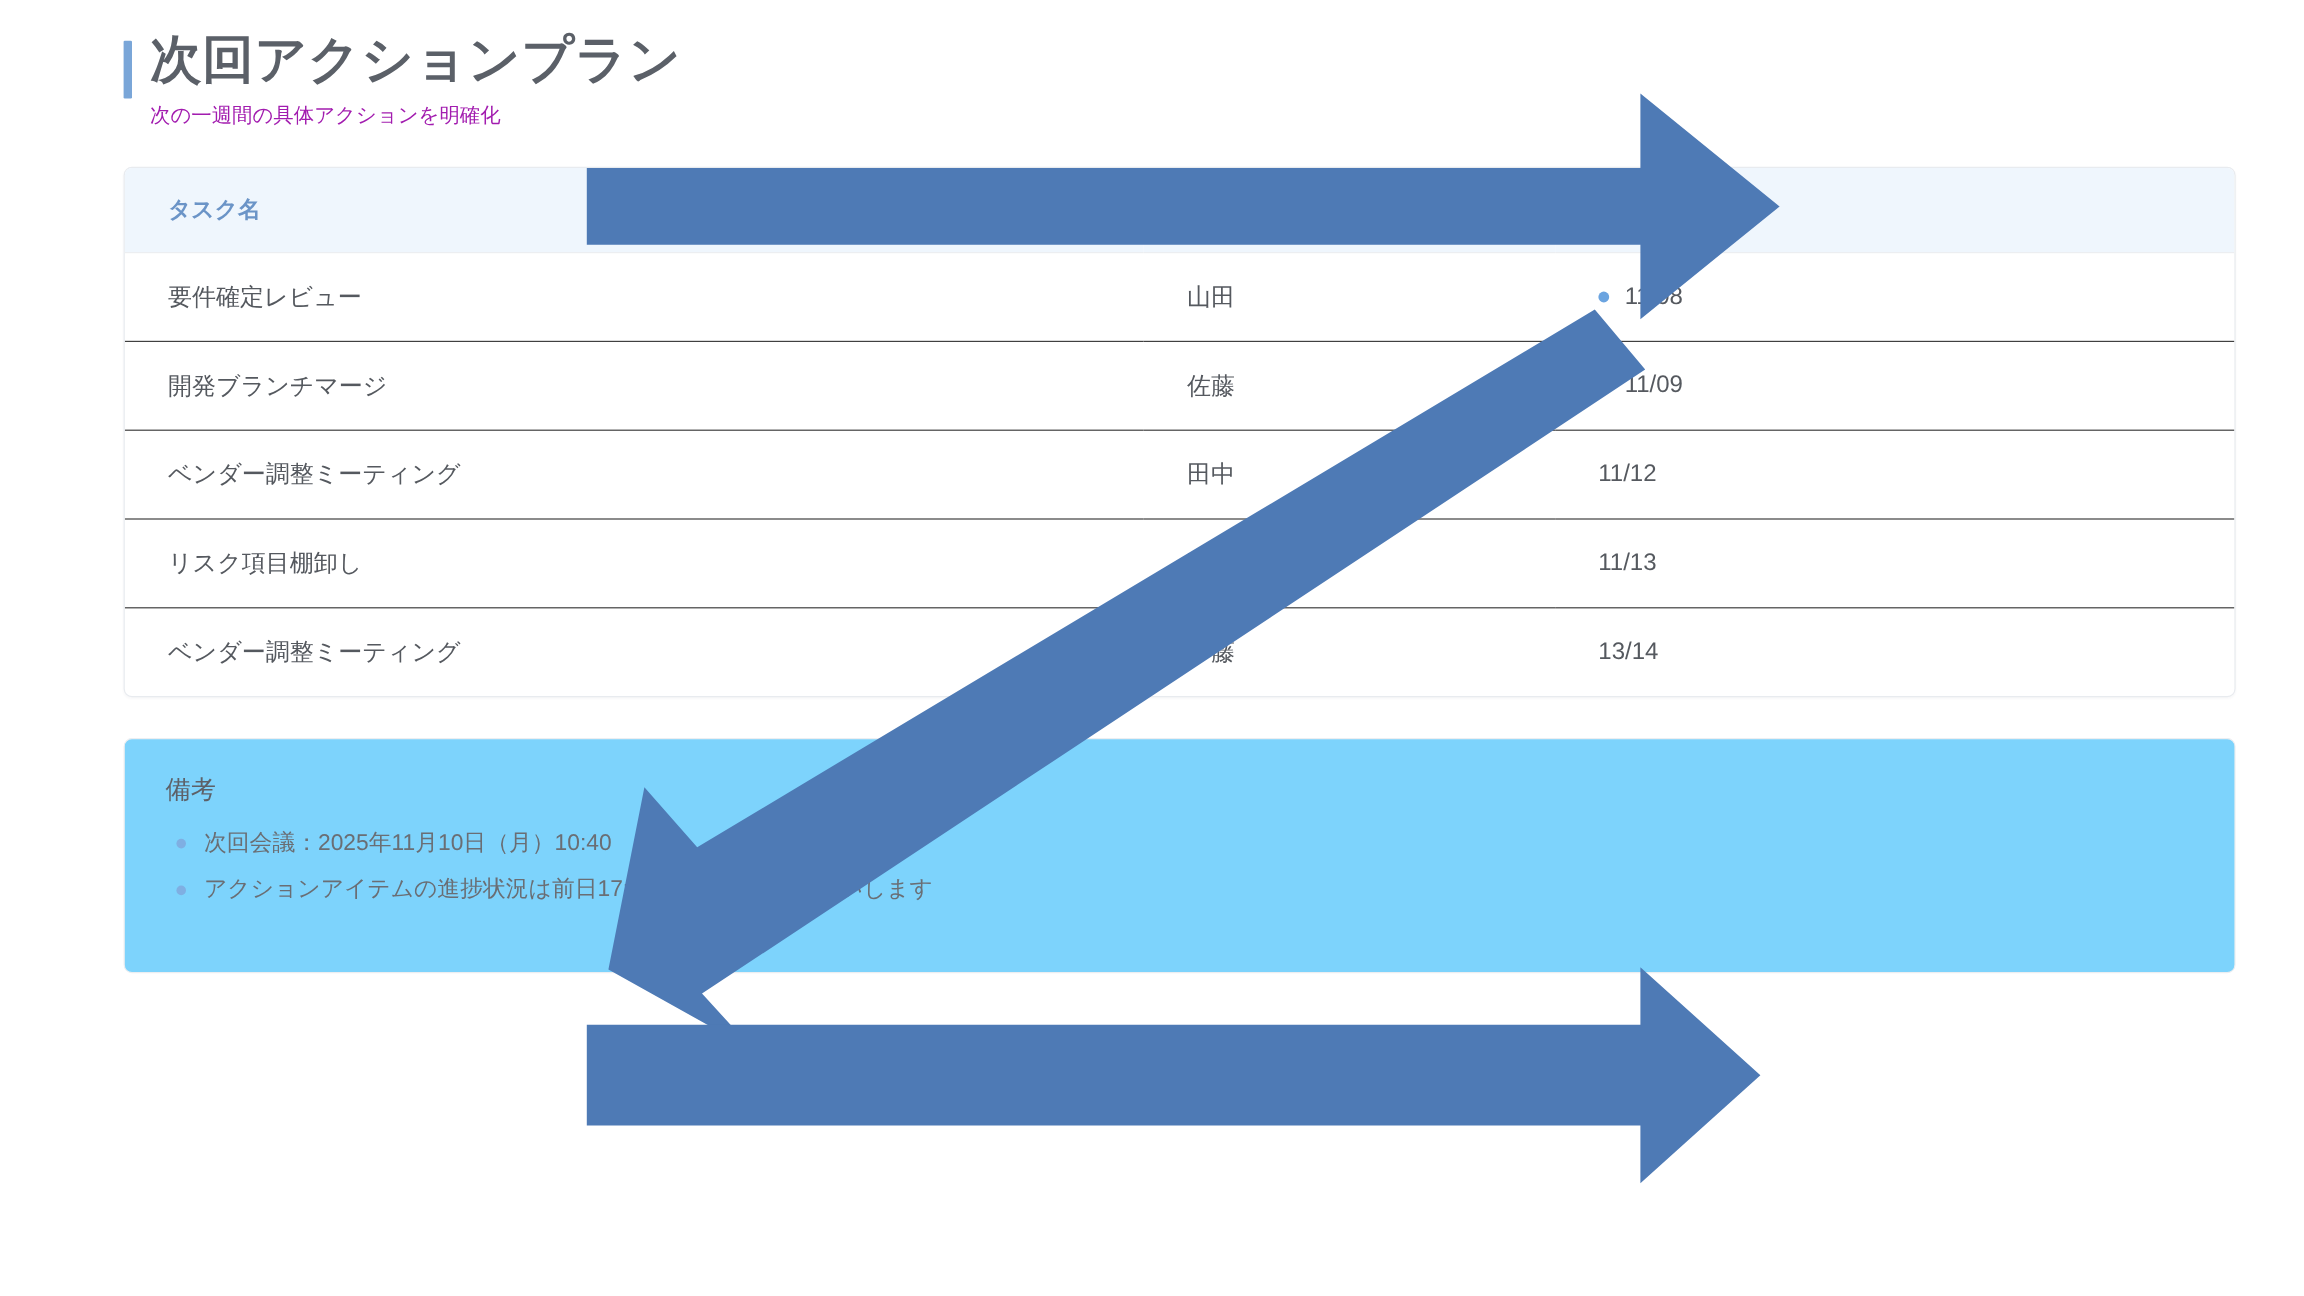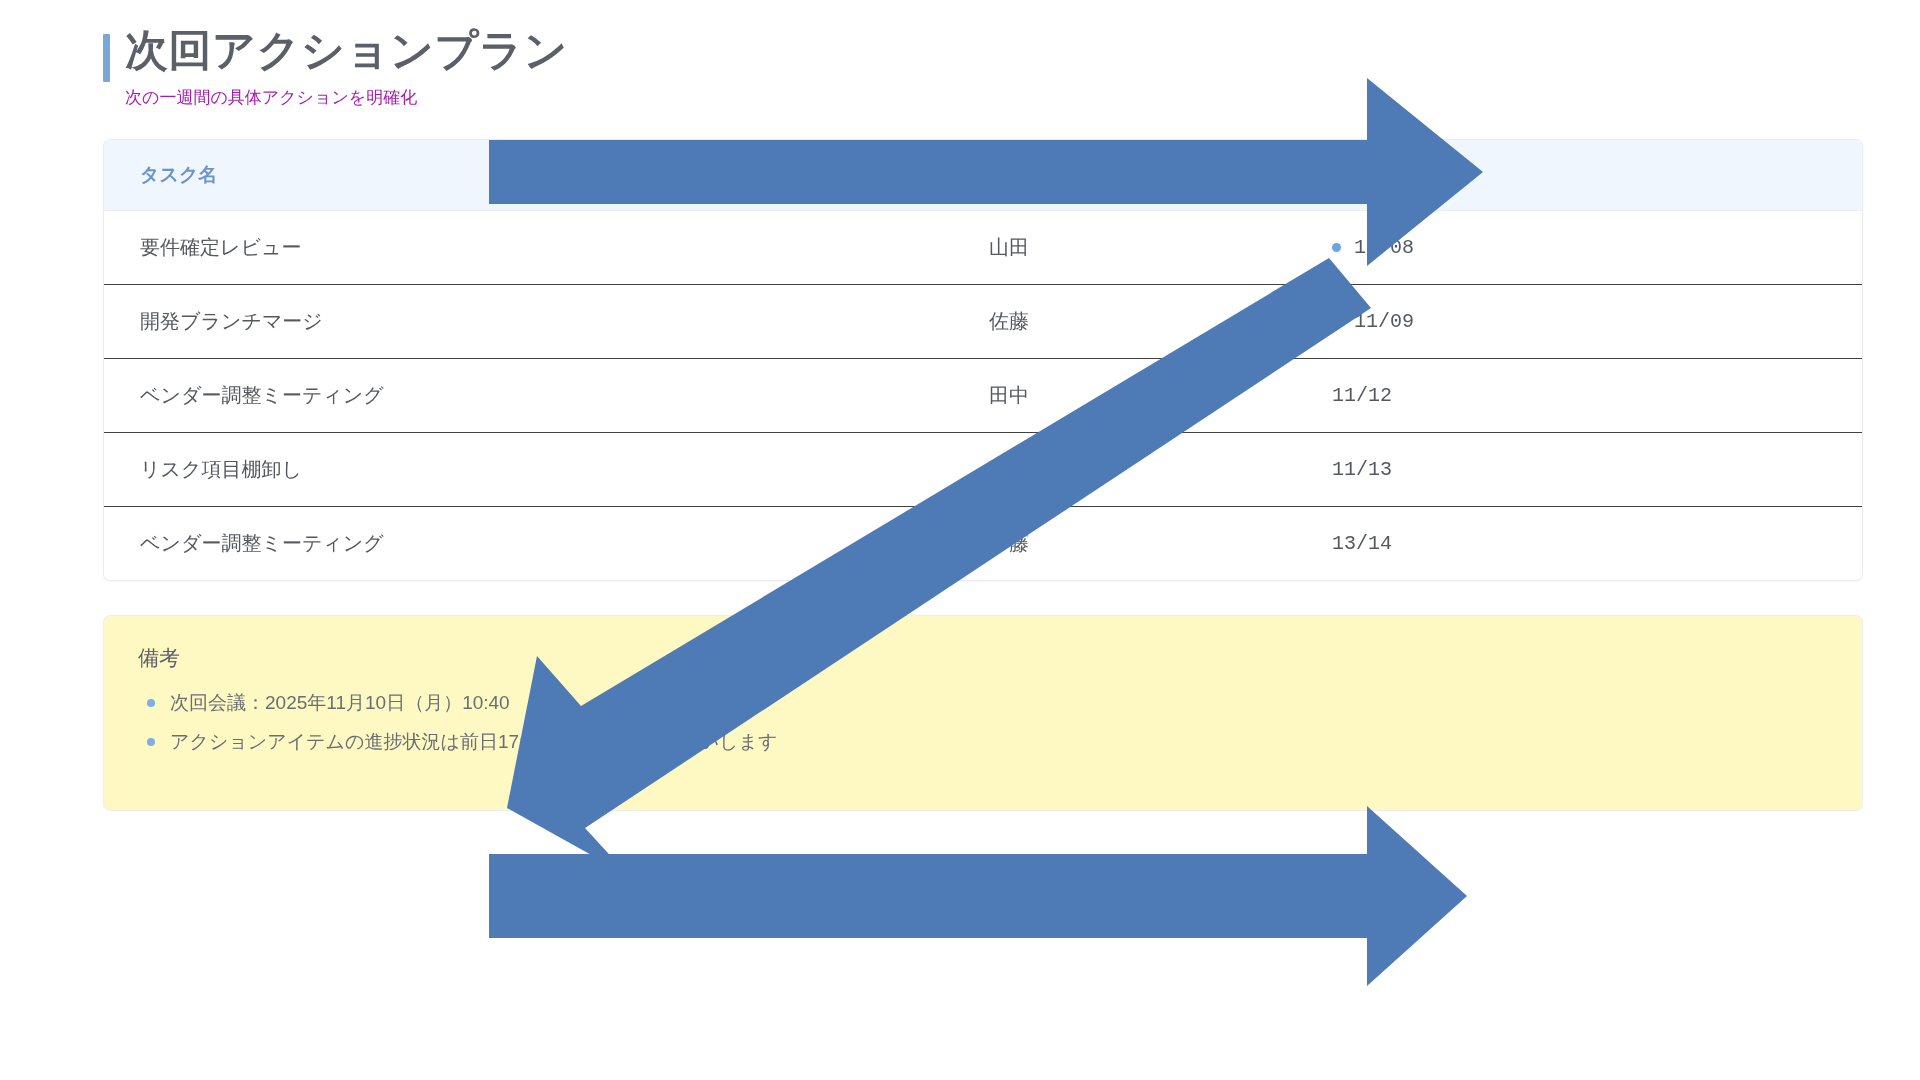--- a/index.html
+++ b/index.html
@@ -65,21 +65,20 @@
   }
 
   
   .table-card {
     margin-top: 28px;
     border: 1px solid #e8ebef;
     border-radius: 7px;
     background: #ffffff;
     overflow: hidden;
     box-shadow: 0 1px 2px rgba(16,30,54,0.03);
-    font-family: Liberation Mono, monospace;
   }
   table.action-table {
     width: 100%;
     border-collapse: collapse;
     table-layout: fixed;
   }
   table.action-table th {
     background: #eff6fd;
     color: #6b94c7;
     font-size: 19px;
@@ -113,21 +112,21 @@
     border-radius: 50%;
     background: #6ba4e0;
     flex: 0 0 auto;
   }
   .due-dot.hidden { visibility: hidden; width: 0; margin: 0; }
   .due-cell.no-dot { gap: 0; }
 
   
   .notes-card {
     margin-top: 34px;
-    background: #fef9c3;
+    background: #7dd3fc;
     border: 1px solid #eceef1;
     border-radius: 7px;
     padding: 28px 34px 36px 34px;
     min-height: 130px;
   }
   .notes-title {
     font-size: 21px;
     color: #5d6168;
     margin-bottom: 16px;
   }

